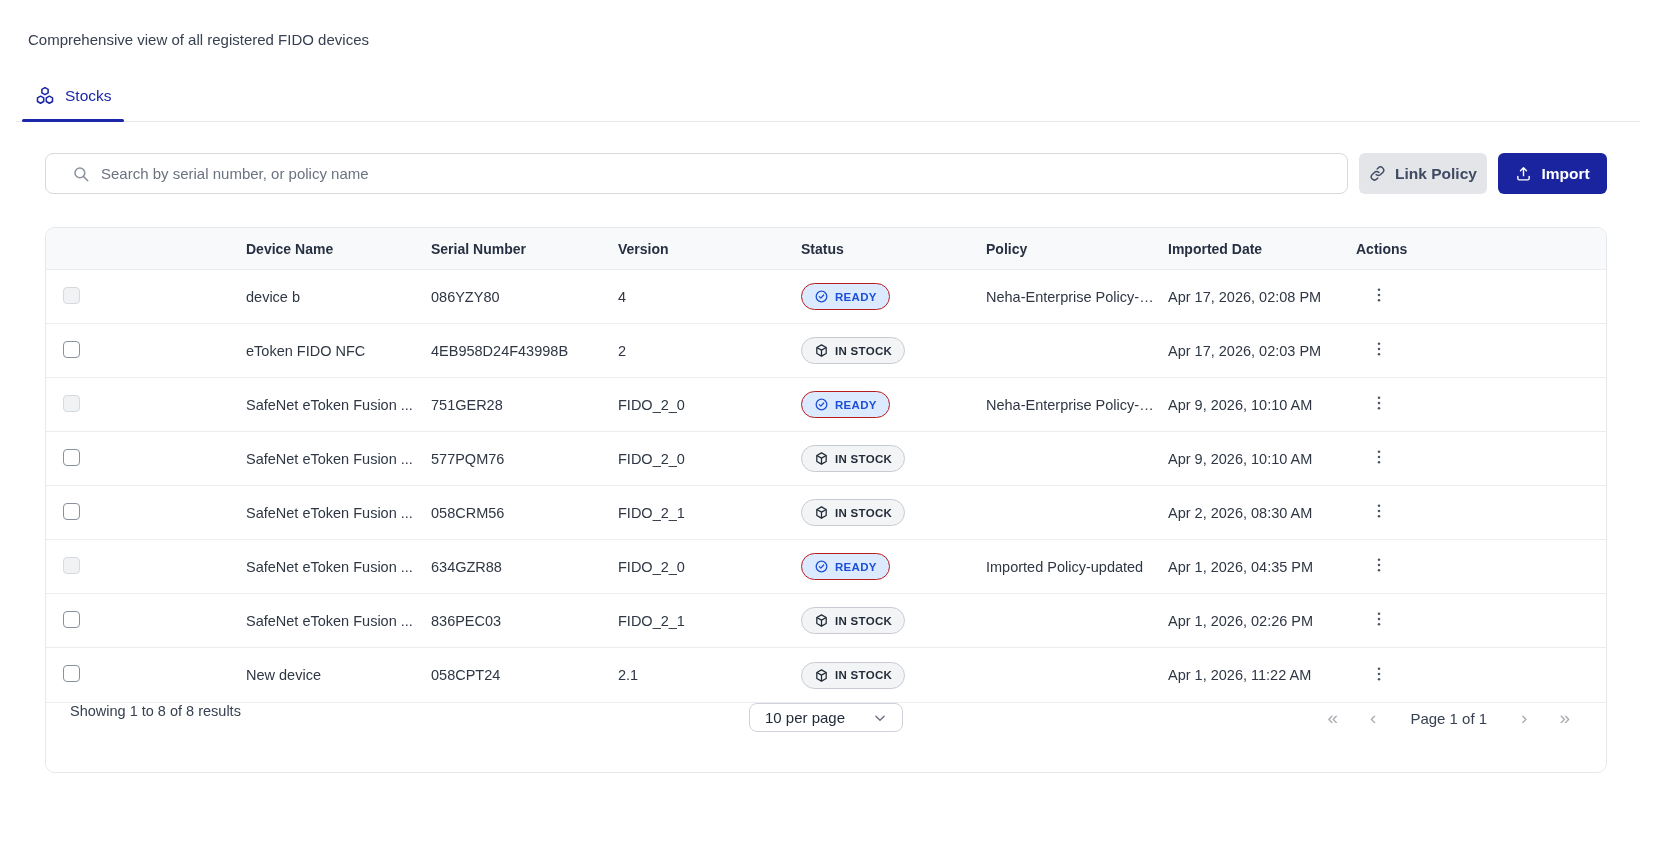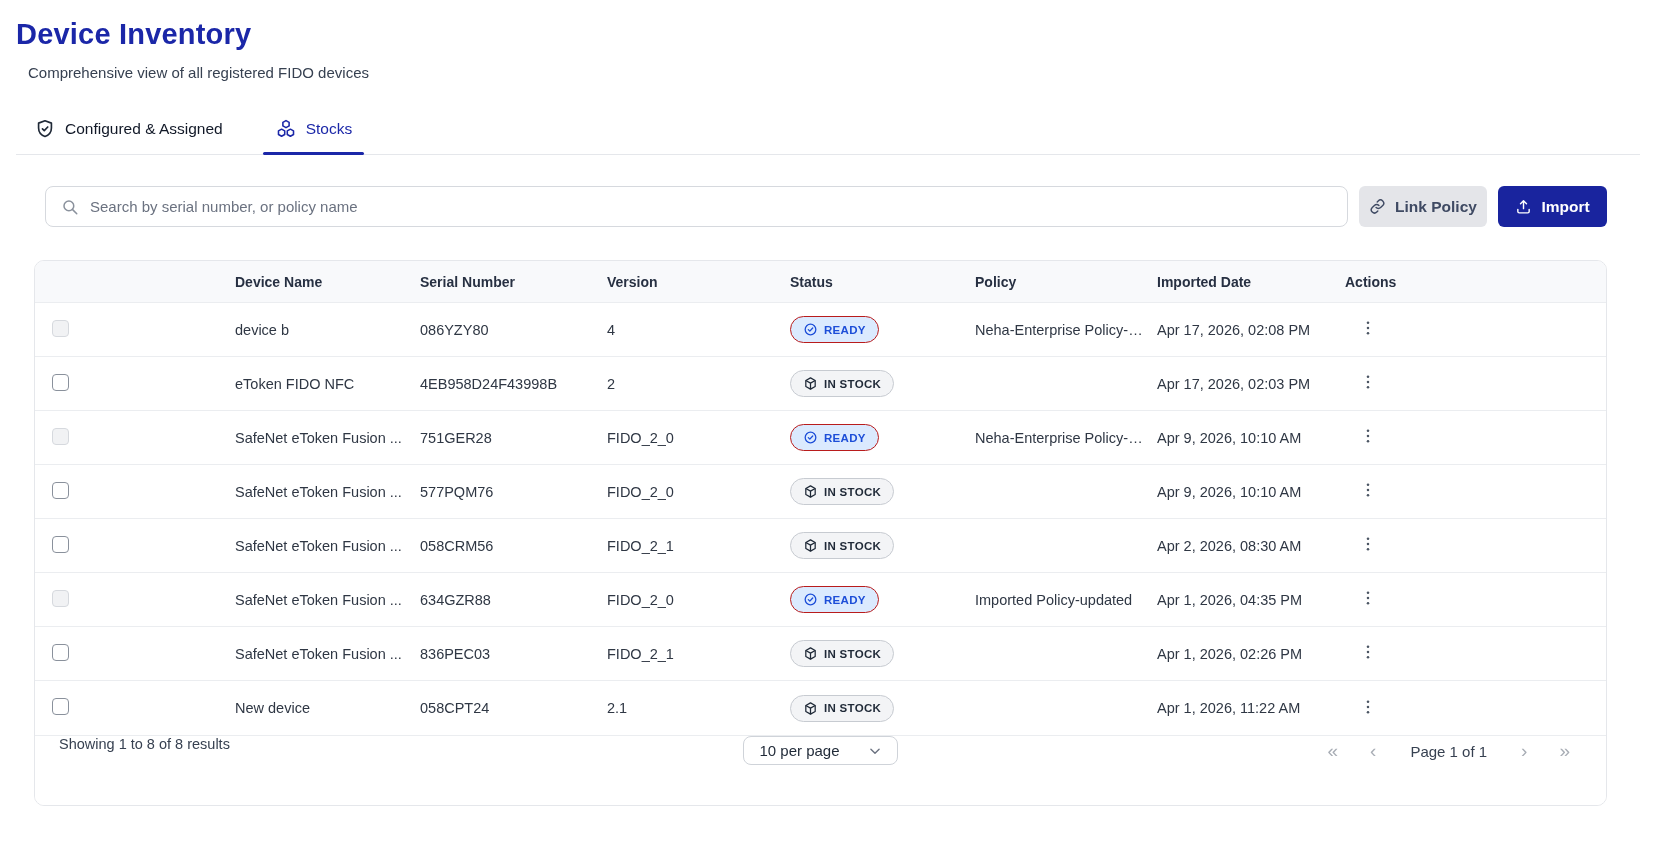--- a/index.html
+++ b/index.html
@@ -15,33 +15,33 @@
   .tab { display:flex; align-items:center; gap:9px; padding:10px 6px 14px 6px;
     font-size:15.5px; color:#111827; cursor:pointer; position:relative; background:none; border:none; }
   .tab .ticon { display:inline-flex; width:22px; height:22px; }
   .tab .ticon svg { width:22px; height:22px; }
   .tab.active { color:#1b27a8; }
   .tab.active::after { content:""; position:absolute; left:-6px; right:-6px; bottom:-1px;
     height:3px; background:#1b27a8; border-radius:2px; }
 
   .toolbar { display:flex; gap:11px; margin:31px 49px 0 45px; }
   .searchbox { flex:1; height:41px; border:1px solid #d6d9de; border-radius:8px;
-    display:flex; align-items:center; gap:11px; padding:0 15px; background:#fff; }
+    display:flex; align-items:center; gap:11px; padding:0 26px; background:#fff; }
   .searchbox svg { width:18px; height:18px; color:#8a919c; flex:none; }
   .searchbox input { flex:1; border:none; outline:none; font-size:15px; color:#1f2937;
     font-family:"Liberation Sans", sans-serif; background:transparent; }
   .searchbox input::placeholder { color:#6b7280; }
   .btn { height:41px; border:none; border-radius:6px; display:inline-flex; align-items:center;
     justify-content:center; gap:9px; font-size:15.5px; font-weight:bold; cursor:pointer;
     font-family:"Liberation Sans", sans-serif; }
   .btn svg { width:17px; height:17px; }
   .btn-linkpolicy { width:128px; background:#e4e5e9; color:#3f4a63;text-align:center; }
   .btn-import { width:109px; background:#19249e; color:#ffffff; }
 
-  .card { margin:33px 49px 0 34px; border:1px solid #e5e7eb; border-radius:10px;
+  .card { margin:33px 49px 0 45px; border:1px solid #e5e7eb; border-radius:10px;
     overflow:hidden; background:#fff; }
   .thead, .trow { display:grid;
     grid-template-columns:200px 185px 187px 183px 185px 182px 188px 1fr;
     align-items:center; }
   .thead { background:#f8f9fb; height:42px; border-bottom:1px solid #ebedf0;
     font-size:14px; font-weight:bold; color:#273042; }
   .trow { height:54px; border-bottom:1px solid #ebedf0; font-size:14.5px; color:#2f3744; }
   .trow:last-child { border-bottom:none; }
   .cell { padding-right:14px; white-space:nowrap; overflow:hidden; text-overflow:ellipsis; }
   .cell-check { padding-left:17px; }
@@ -68,34 +68,24 @@
   .perpage svg { width:14px; height:14px; color:#6b7280; }
   .pager { flex:1; display:flex; justify-content:flex-end; align-items:center; gap:8px; }
   .pager .pgbtn { background:none; border:none; color:#a8adb5; font-size:19px;
     padding:4px 12px; cursor:default; font-family:"Liberation Sans", sans-serif; }
   .pager .page-label { font-size:15px; color:#374151; margin:0 14px; }
 </style>
 </head>
 <body>
 
 <div class="page-header">
-  <div class="page-title">Device Inventory</div>
   <div class="page-subtitle">Comprehensive view of all registered FIDO devices</div>
 </div>
 
 <div class="tabs">
-  <button class="tab">
-    <span class="ticon">
-      <svg viewBox="0 0 24 24" fill="none" stroke="#1f2937" stroke-width="1.8" stroke-linecap="round" stroke-linejoin="round">
-        <path d="M12 3l7 2.6v5.2c0 4.4-2.9 7.8-7 9.4-4.1-1.6-7-5-7-9.4V5.6z"></path>
-        <path d="M9.2 11.8l2 2 3.8-4"></path>
-      </svg>
-    </span>
-    <span>Configured &amp; Assigned</span>
-  </button>
   <button class="tab active">
     <span class="ticon">
       <svg viewBox="0 0 24 24" fill="none" stroke="#1b27a8" stroke-width="1.7" stroke-linejoin="round">
         <path d="M12 2.8l3.4 1.9v3.9L12 10.5 8.6 8.6V4.7z"></path>
         <path d="M7.2 12.2l3.4 1.9V18l-3.4 1.9L3.8 18v-3.9z"></path>
         <path d="M16.8 12.2l3.4 1.9V18l-3.4 1.9L13.4 18v-3.9z"></path>
       </svg>
     </span>
     <span>Stocks</span>
   </button>

